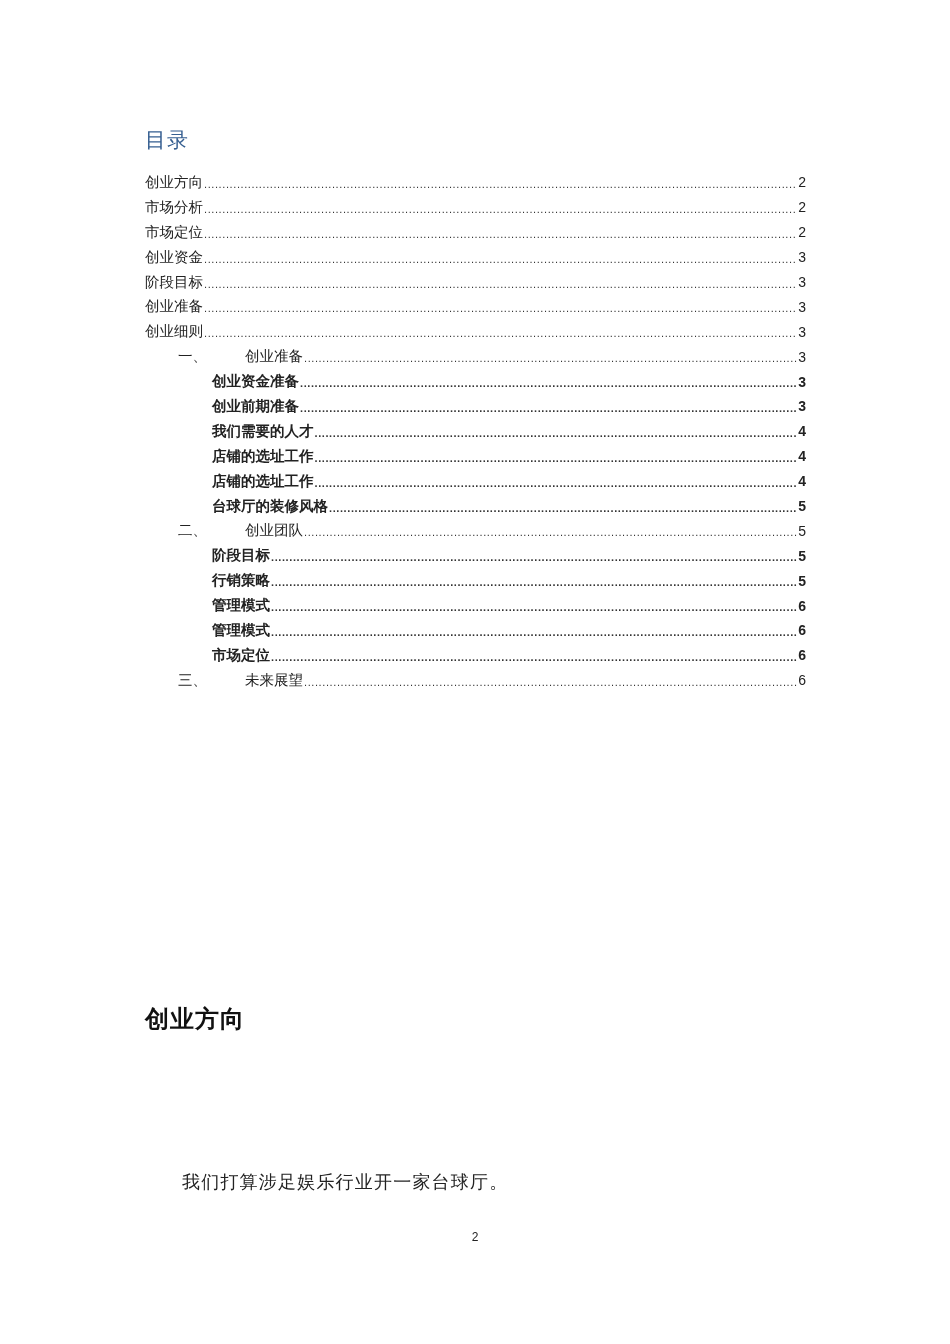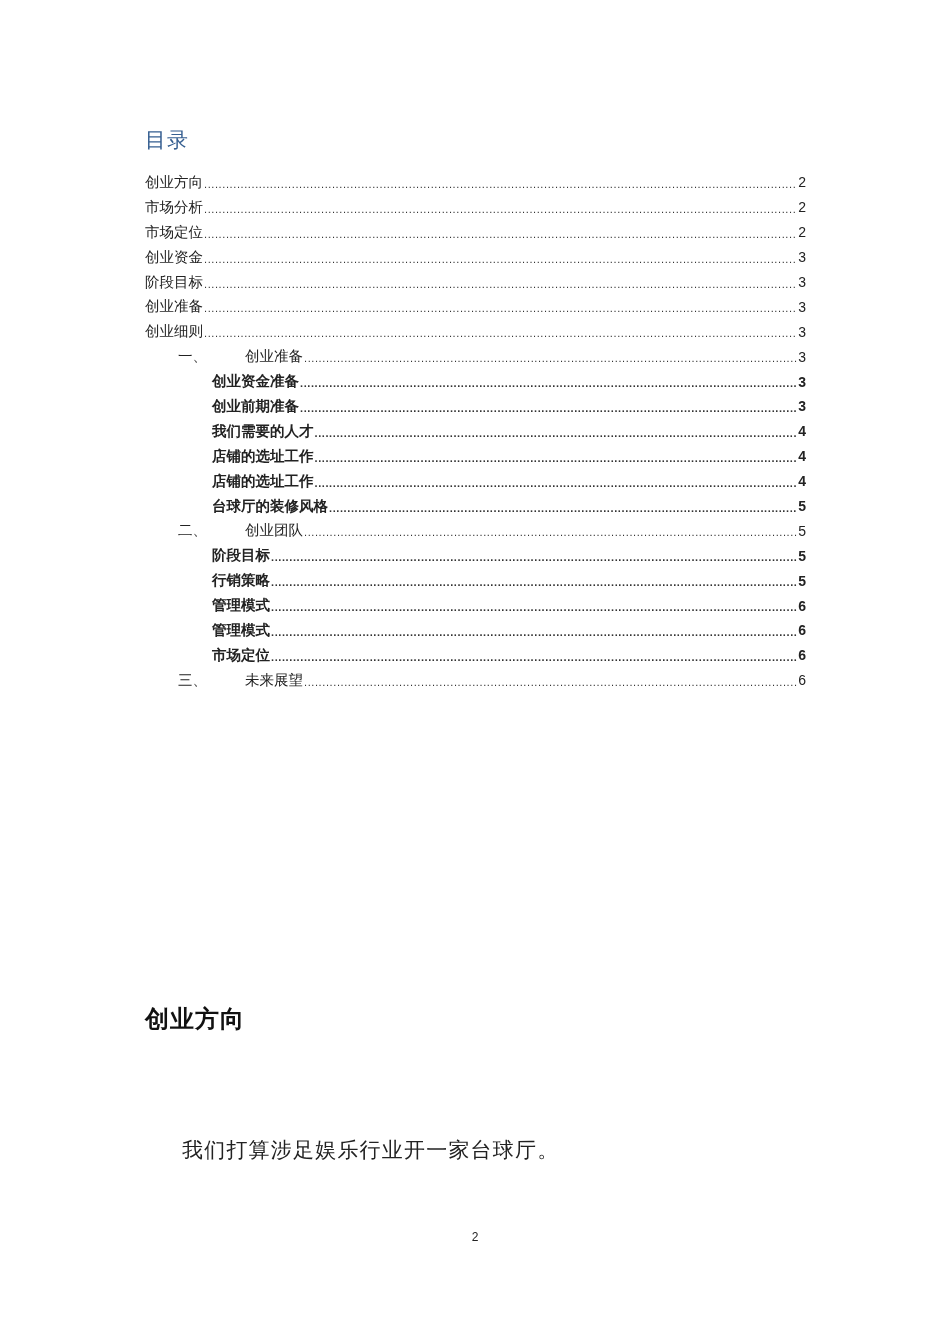--- a/index.html
+++ b/index.html
@@ -15,21 +15,21 @@
   .toc-row .dots { flex: 1; overflow: hidden; white-space: nowrap; font-family: "Liberation Sans", sans-serif;
                    font-size: 11px; letter-spacing: 0.6px; color: #333; line-height: 1; margin-top: 4px; }
   .toc-row .dots::before { content: "................................................................................................................................................................................................................................................................................................"; }
   .toc-row .pg { font-family: "Liberation Sans", sans-serif; font-size: 14px; padding-left: 1px; }
   .lvl1 { padding-left: 0; }
   .lvl2 { padding-left: 33px; }
   .lvl2 .num { width: 67px; }
   .lvl3 { padding-left: 67px; font-weight: bold; }
   .h1 { position: absolute; left: 145px; top: 1003px; font-size: 24px; font-weight: bold; color: #111;
         font-family: "DejaVu Sans", sans-serif; letter-spacing: 1px; }
-  .para { position: absolute; left: 182px; top: 1136px; font-size: 21px; color: #222; letter-spacing: 1.2px; }
+  .para { position: absolute; left: 182px; top: 1170px; font-size: 18px; color: #222; letter-spacing: 1.2px; }
   .footer-num { position: absolute; left: 0; width: 950px; top: 1230px; text-align: center;
                 font-family: "Liberation Sans", sans-serif; font-size: 12px; color: #222; }
 </style>
 </head>
 <body>
 
 <div class="page">
   <div class="toc-title">目录</div>
 
   <div class="toc">

